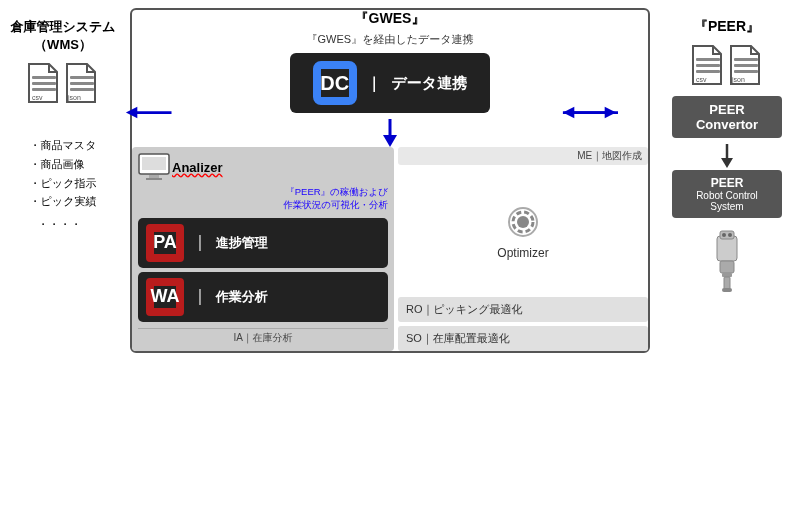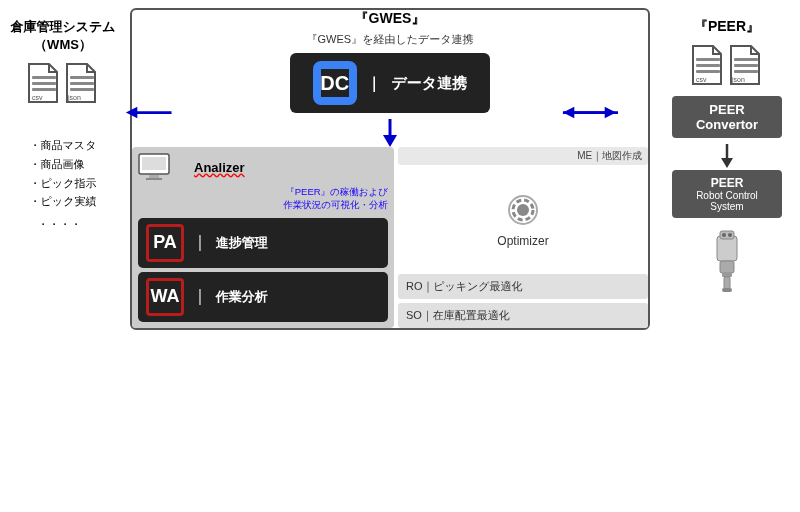--- a/index.html
+++ b/index.html
@@ -124,21 +124,21 @@
       background: #ccc;
       border-radius: 4px;
       padding: 6px;
       display: flex;
       flex-direction: column;
       gap: 4px;
     }
     .analizer-row {
       display: flex;
       align-items: center;
-      gap: 24px;
+      gap: 2px;
     }
     .analizer-icon {
       width: 32px;
       height: 28px;
     }
     .analizer-label {
       font-size: 13px;
       font-weight: bold;
       color: #000;
       text-decoration: underline;
@@ -155,21 +155,21 @@
     .pa-block, .wa-block {
       background: #222;
       color: #fff;
       border-radius: 5px;
       display: flex;
       align-items: center;
       padding: 6px 8px;
       gap: 8px;
     }
     .pa-box, .wa-box {
-      border: 3px solid #b91c1c;
+      border: 8px solid #b91c1c;
       border-radius: 4px;
       width: 38px;
       height: 38px;
       display: flex;
       align-items: center;
       justify-content: center;
       font-size: 18px;
       font-weight: bold;
     }
     .pa-label, .wa-label {
@@ -418,20 +418,21 @@
             </div>
 
             <div class="wa-block">
               <div class="wa-box">
                 <span>WA</span>
               </div>
               <span>｜</span>
               <span class="wa-label">作業分析</span>
             </div>
 
+            <div class="ia-footer">IA｜在庫分析</div>
           </div>
 
           <div class="gwes-right">
             <div class="me-row">ME｜地図作成</div>
 
             <div class="optimizer-area">
 
               <svg class="optimizer-icon" viewBox="0 0 40 40" fill="none" xmlns="http://www.w3.org/2000/svg">
                 <circle cx="20" cy="20" r="6" fill="#888"></circle>
                 <circle cx="20" cy="20" r="10" fill="none" stroke="#888" stroke-width="3" stroke-dasharray="5 3"></circle>

